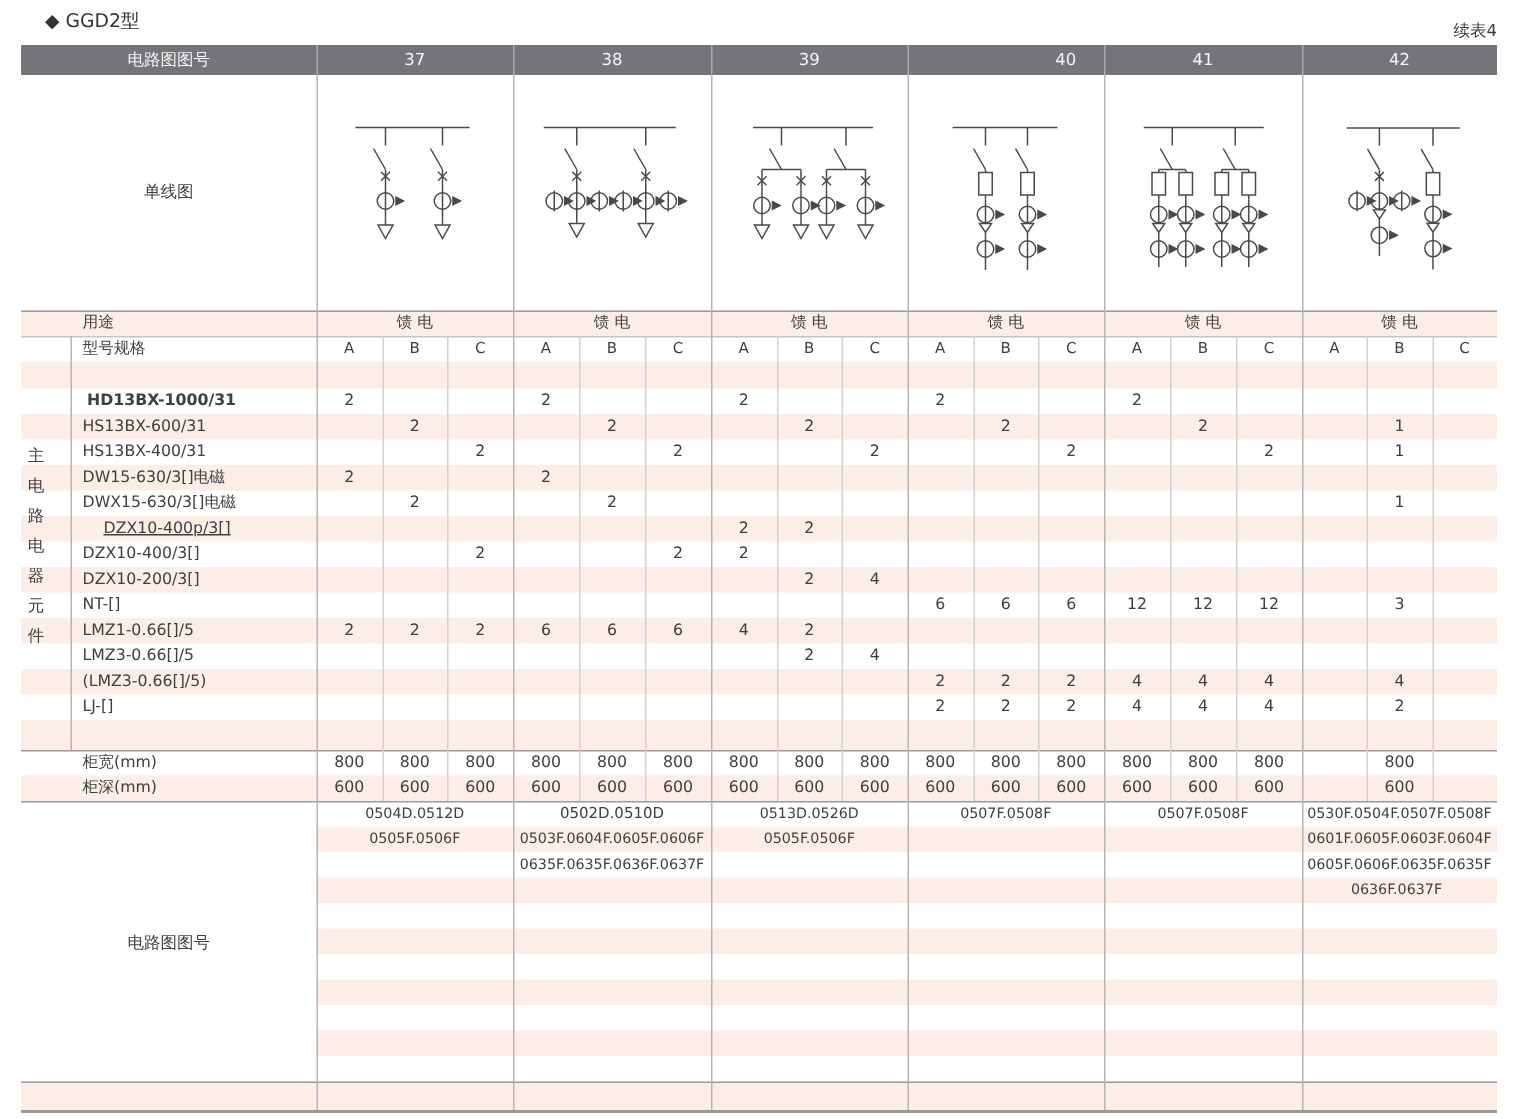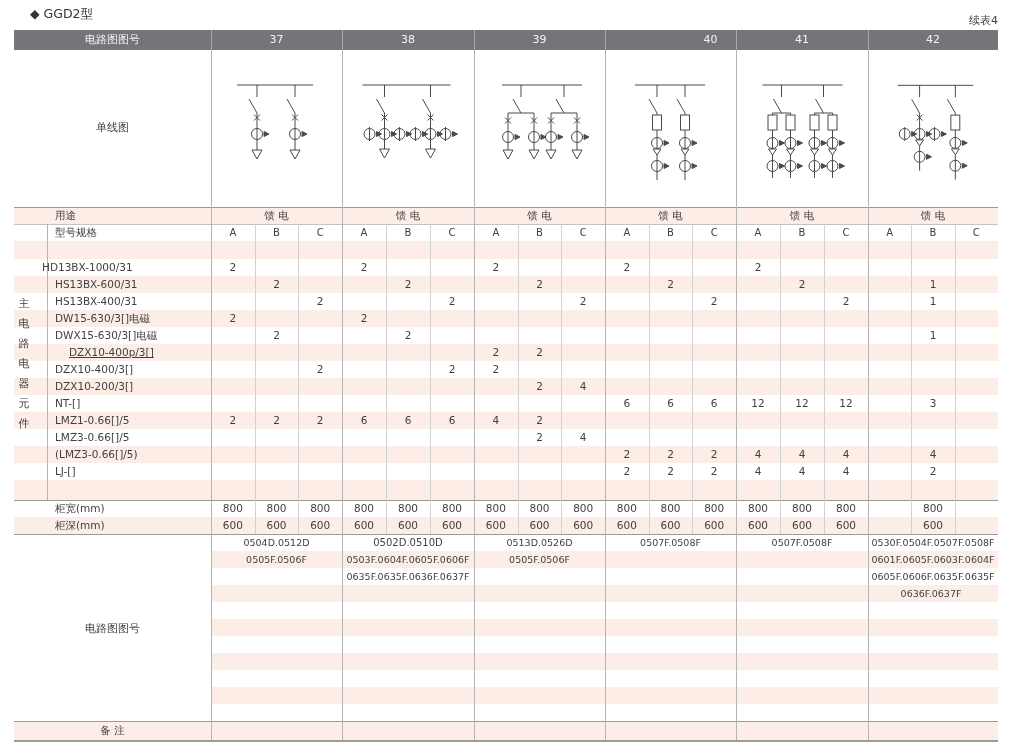--- a/index.html
+++ b/index.html
@@ -76,21 +76,20 @@
       <div class="t" style="left: 16px; top: 294px; width: 16px; font-size: 11px; line-height: 20px; white-space: pre-line; text-align: center;">主
 电
 路
 电
 器
 元
 件</div>
       <div class="t" style="left: 55px; top: 500px; height: 17px; line-height: 17px;">柜宽(mm)</div>
       <div class="t" style="left: 55px; top: 517px; height: 17px; line-height: 17px;">柜深(mm)</div>
       <div class="t c" style="left: 14px; top: 622px; width: 197px; height: 14px; line-height: 14px; font-size: 11px;">电路图图号</div>
-      <div class="t c" style="left: 14px; top: 721px; width: 197px; height: 19px; line-height: 19px; font-size: 10.5px;">备 注</div>
       <div class="t c" style="left: 211px; top: 207px; width: 131px; height: 17px; line-height: 17px; font-size: 10.5px;">馈 电</div>
       <div class="t c" style="left: 342px; top: 207px; width: 132px; height: 17px; line-height: 17px; font-size: 10.5px;">馈 电</div>
       <div class="t c" style="left: 474px; top: 207px; width: 131px; height: 17px; line-height: 17px; font-size: 10.5px;">馈 电</div>
       <div class="t c" style="left: 605px; top: 207px; width: 131px; height: 17px; line-height: 17px; font-size: 10.5px;">馈 电</div>
       <div class="t c" style="left: 736px; top: 207px; width: 132px; height: 17px; line-height: 17px; font-size: 10.5px;">馈 电</div>
       <div class="t c" style="left: 868px; top: 207px; width: 130px; height: 17px; line-height: 17px; font-size: 10.5px;">馈 电</div>
       <div class="t c" style="left: 211px; top: 224px; width: 43.6667px; height: 17px; line-height: 17px; font-size: 10px;">A</div>
       <div class="t c" style="left: 254.667px; top: 224px; width: 43.6667px; height: 17px; line-height: 17px; font-size: 10px;">B</div>
       <div class="t c" style="left: 298.333px; top: 224px; width: 43.6667px; height: 17px; line-height: 17px; font-size: 10px;">C</div>
       <div class="t c" style="left: 342px; top: 224px; width: 44px; height: 17px; line-height: 17px; font-size: 10px;">A</div>
@@ -101,21 +100,21 @@
       <div class="t c" style="left: 561.333px; top: 224px; width: 43.6667px; height: 17px; line-height: 17px; font-size: 10px;">C</div>
       <div class="t c" style="left: 605px; top: 224px; width: 43.6667px; height: 17px; line-height: 17px; font-size: 10px;">A</div>
       <div class="t c" style="left: 648.667px; top: 224px; width: 43.6667px; height: 17px; line-height: 17px; font-size: 10px;">B</div>
       <div class="t c" style="left: 692.333px; top: 224px; width: 43.6667px; height: 17px; line-height: 17px; font-size: 10px;">C</div>
       <div class="t c" style="left: 736px; top: 224px; width: 44px; height: 17px; line-height: 17px; font-size: 10px;">A</div>
       <div class="t c" style="left: 780px; top: 224px; width: 44px; height: 17px; line-height: 17px; font-size: 10px;">B</div>
       <div class="t c" style="left: 824px; top: 224px; width: 44px; height: 17px; line-height: 17px; font-size: 10px;">C</div>
       <div class="t c" style="left: 868px; top: 224px; width: 43.3333px; height: 17px; line-height: 17px; font-size: 10px;">A</div>
       <div class="t c" style="left: 911.333px; top: 224px; width: 43.3333px; height: 17px; line-height: 17px; font-size: 10px;">B</div>
       <div class="t c" style="left: 954.667px; top: 224px; width: 43.3333px; height: 17px; line-height: 17px; font-size: 10px;">C</div>
-      <div class="t" style="left: 42px; top: 259px; height: 14px; line-height: 17px;">HD13BX-1000/31</div>
+      <div class="t" style="left: 58px; top: 259px; height: 14px; line-height: 17px; font-weight: bold;">HD13BX-1000/31</div>
       <div class="t c" style="left: 211px; top: 259px; width: 43.6667px; height: 17px; line-height: 17px; font-size: 10.5px;">2</div>
       <div class="t c" style="left: 342px; top: 259px; width: 44px; height: 17px; line-height: 17px; font-size: 10.5px;">2</div>
       <div class="t c" style="left: 474px; top: 259px; width: 43.6667px; height: 17px; line-height: 17px; font-size: 10.5px;">2</div>
       <div class="t c" style="left: 605px; top: 259px; width: 43.6667px; height: 17px; line-height: 17px; font-size: 10.5px;">2</div>
       <div class="t c" style="left: 736px; top: 259px; width: 44px; height: 17px; line-height: 17px; font-size: 10.5px;">2</div>
       <div class="t" style="left: 55px; top: 276px; height: 17px; line-height: 17px;">HS13BX-600/31</div>
       <div class="t c" style="left: 254.667px; top: 276px; width: 43.6667px; height: 17px; line-height: 17px; font-size: 10.5px;">2</div>
       <div class="t c" style="left: 386px; top: 276px; width: 44px; height: 17px; line-height: 17px; font-size: 10.5px;">2</div>
       <div class="t c" style="left: 517.667px; top: 276px; width: 43.6667px; height: 17px; line-height: 17px; font-size: 10.5px;">2</div>
       <div class="t c" style="left: 648.667px; top: 276px; width: 43.6667px; height: 17px; line-height: 17px; font-size: 10.5px;">2</div>

